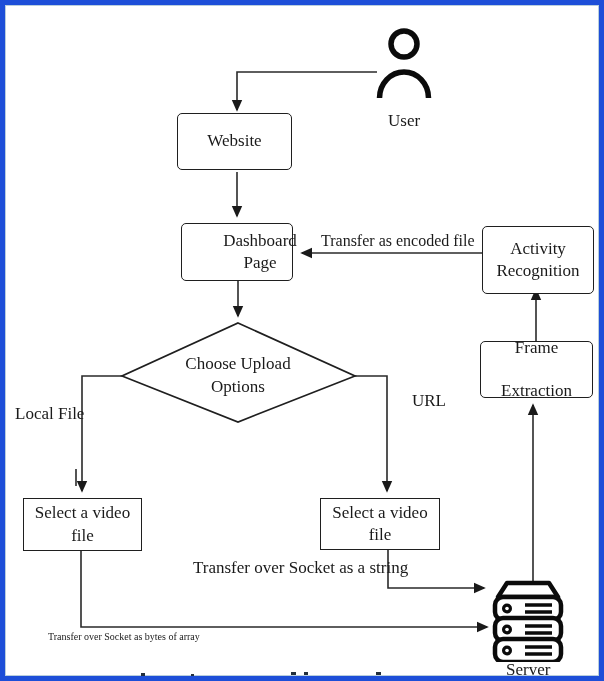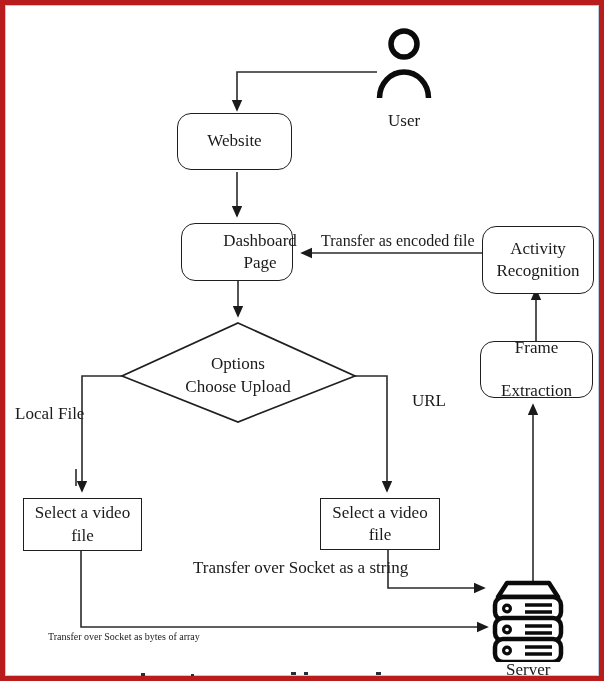--- a/index.html
+++ b/index.html
@@ -1,34 +1,34 @@
 <!DOCTYPE html>
 <html><head>
 <meta charset="utf-8">
 <style>
   html,body{margin:0;padding:0;background:#888;}
   #canvas{
     position:relative; width:604px; height:681px; box-sizing:border-box;
     background:#ffffff; overflow:hidden;
-    border:5px solid #b91c1c;
+    border:5px solid #1d4ed8;
     font-family:"Liberation Serif","DejaVu Serif",serif;
     color:#1a1a1a;
   }
   #canvas::after{ 
     content:""; position:absolute; inset:0; pointer-events:none;
     box-shadow:inset 0 0 0 1px #b9cedd;
   }
   .edges{position:absolute; left:0; top:0; width:604px; height:681px; z-index:1; pointer-events:none;}
   .node{
     position:absolute; z-index:2; box-sizing:border-box; background:#fff;
     border:1.6px solid #1f1f1f; display:flex; flex-direction:column;
     align-items:center; justify-content:center; text-align:center;
     font-size:17px; line-height:1.32;
   }
-  .rounded{border-radius:14px;}
+  .rounded{border-radius:5px;}
   .sharp{border-radius:0; border-width:1.8px;}
   .lbl{position:absolute; z-index:3; white-space:nowrap; font-size:17px;}
   .diamond-wrap{position:absolute; z-index:2;}
   .diamond-text{
     position:absolute; z-index:3; text-align:center; font-size:17px; line-height:1.35;
   }
   .icon-wrap{position:absolute; z-index:2; background:transparent;}
   .speck{position:absolute; z-index:4; background:#24303c; height:3px;}
 </style>
 </head>
@@ -83,22 +83,22 @@
     <span>Frame</span>
     <span>Extraction</span>
   </div>
 
   <div class="diamond-wrap" style="left:110px; top:312px; width:248px; height:112px;">
     <svg width="248" height="112" viewBox="0 0 248 112" xmlns="http://www.w3.org/2000/svg">
       <polygon points="123,6 240,59 123,105 7,59" fill="#ffffff" stroke="#1f1f1f" stroke-width="1.7"></polygon>
     </svg>
   </div>
   <div class="diamond-text" style="left:150px; top:348px; width:166px;">
+    <div>Choose Upload</div>
     <div>Options</div>
-    <div>Choose Upload</div>
   </div>
 
   <div class="node sharp" style="left:18px; top:493px; width:119px; height:53px;">
     <span>Select a video</span>
     <span>file</span>
   </div>
 
   <div class="node sharp" style="left:315px; top:493px; width:120px; height:52px;">
     <span>Select a video</span>
     <span>file</span>

